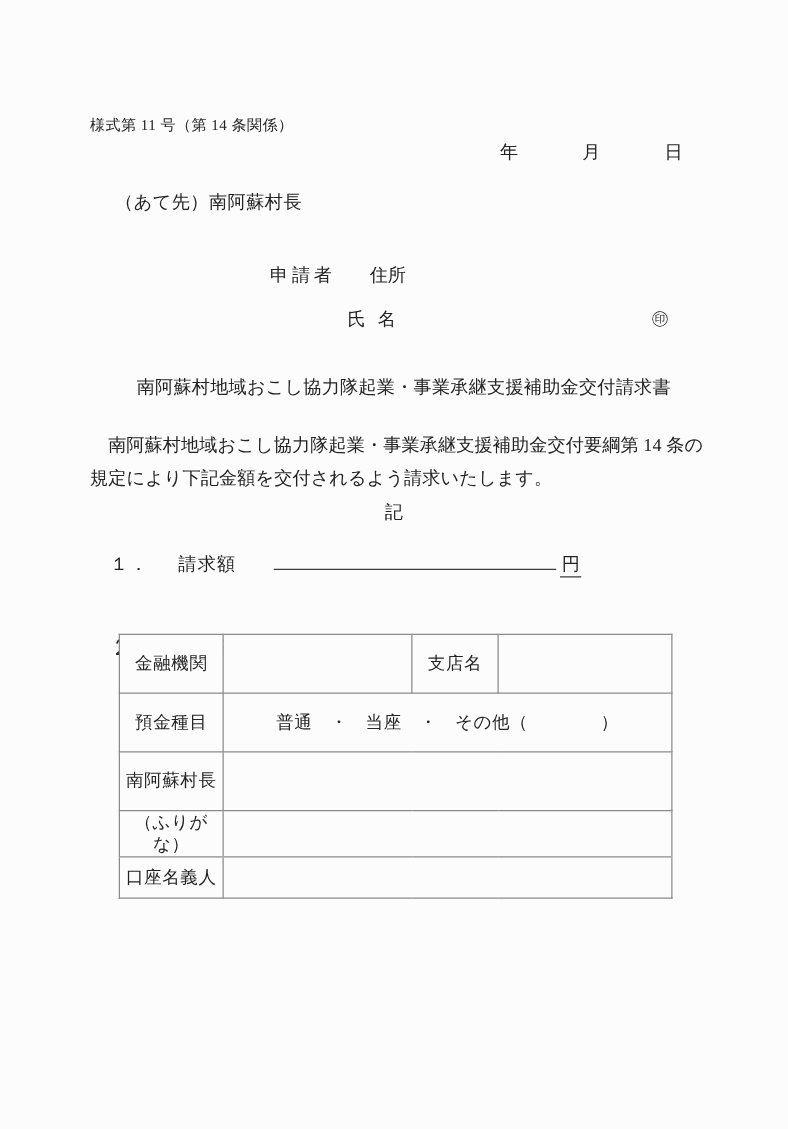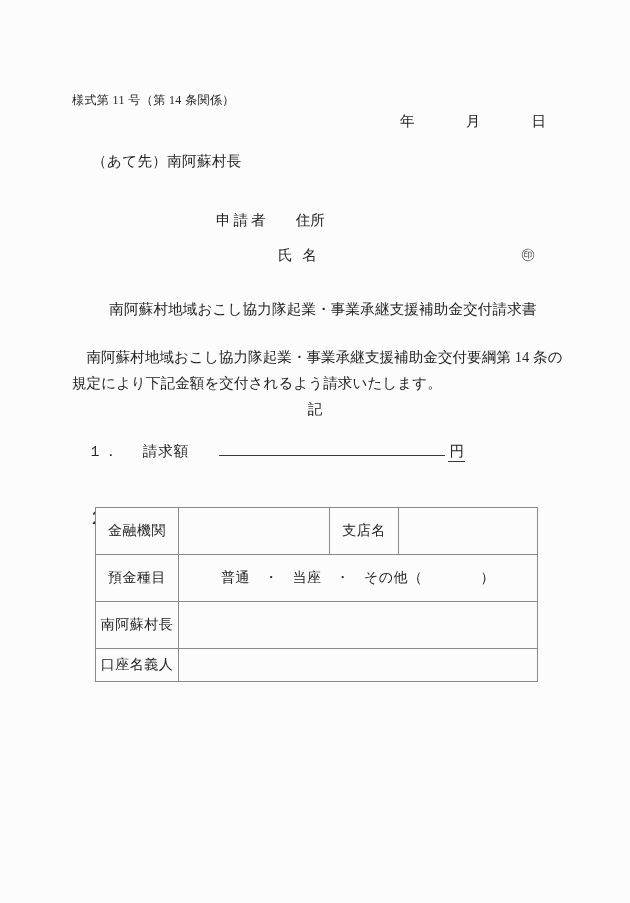--- a/index.html
+++ b/index.html
@@ -236,20 +236,24 @@
           <span class="sep">・</span>
           <span>その他</span><span class="other-paren">（</span><span class="paren-space"></span><span class="other-paren">）</span>
         </td>
       </tr>
 
       <tr class="row-acct">
         <td class="label c-label">南阿蘇村長</td>
         <td colspan="3"></td>
       </tr>
 
+      <tr class="row-furi">
+        <td class="label c-label">（ふりがな）</td>
+        <td colspan="3"></td>
+      </tr>
 
       <tr class="row-holder">
         <td class="label c-label">口座名義人</td>
         <td colspan="3"></td>
       </tr>
     </tbody>
   </table>
 
 
 </div>

